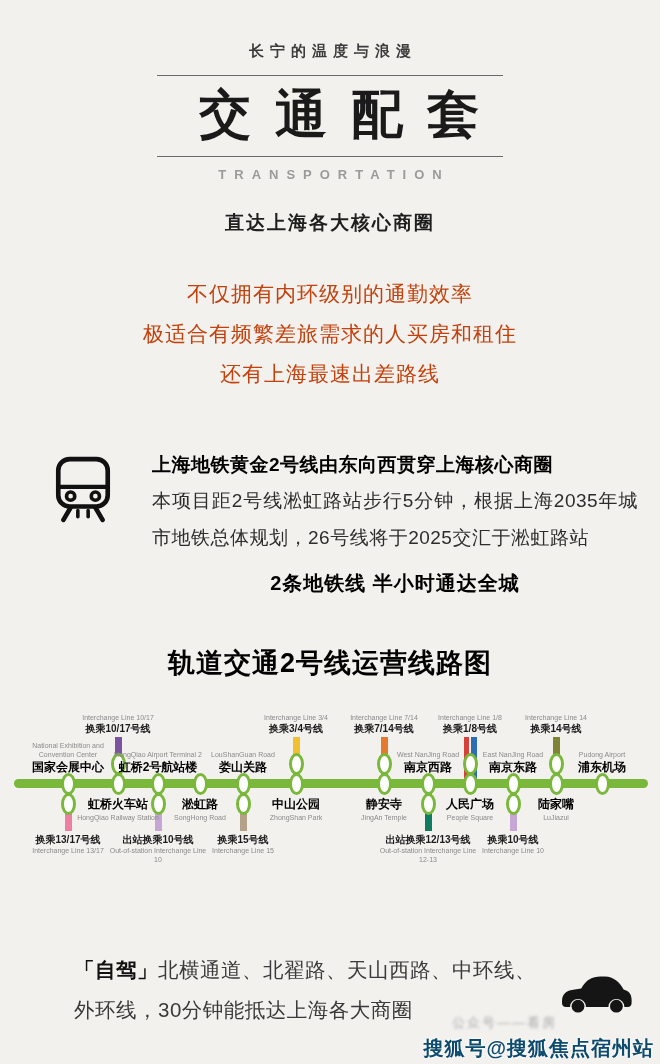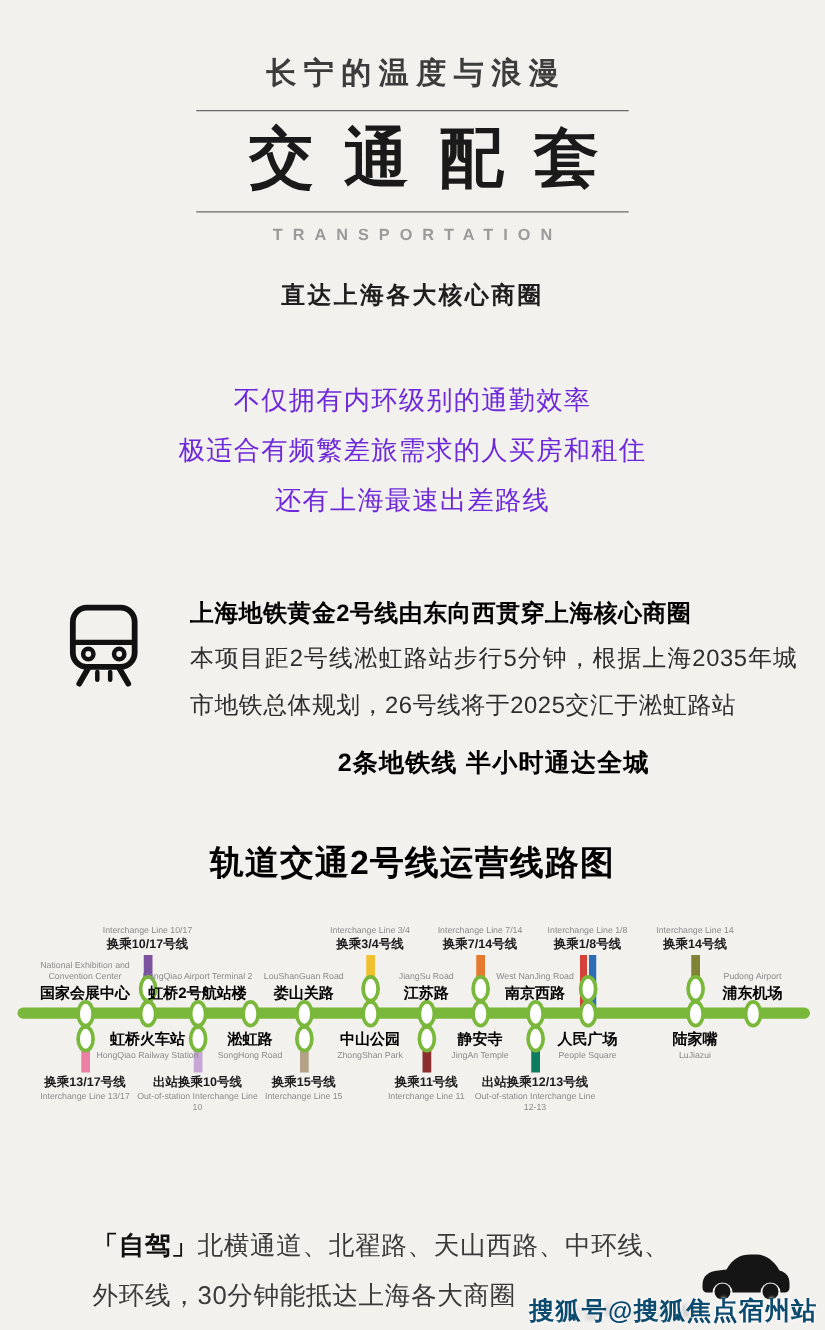--- a/index.html
+++ b/index.html
@@ -8,39 +8,39 @@
     background:#f3f1ee;
     font-family:"Liberation Sans","DejaVu Sans",sans-serif;
     color:#333;
   }
   .page { position:relative; width:660px; height:1064px; overflow:hidden; }
 
   
   .header { text-align:center; padding-top:42px; }
   .subtitle {
     font-family:"Liberation Serif","DejaVu Serif",serif;
-    font-size:24px; letter-spacing:6px; padding-left:6px;
+    font-size:15px; letter-spacing:6px; padding-left:6px;
     color:#3c3c3c; font-weight:600;
   }
   .title-box {
     width:346px; margin:14px auto 0;
     border-top:1px solid #6a6a6a; border-bottom:1px solid #6a6a6a;
     padding:10px 0 12px;
   }
   .title {
     font-family:"Liberation Serif","DejaVu Serif",serif;
     font-size:52px; line-height:58px; font-weight:bold; color:#1a1a1a;
     letter-spacing:24px; padding-left:24px; white-space:nowrap;text-align:right;
   }
   .title-en {
     margin-top:10px; font-size:13px; letter-spacing:8px; padding-left:8px;
     color:#9a9a9a; font-weight:700;
   }
   .tagline { margin-top:28px; font-size:19px; font-weight:bold; letter-spacing:2px; color:#1f1f1f; }
-  .intro { margin-top:52px; font-size:21px; line-height:40px; color:#6d28d9; letter-spacing:1px; }
+  .intro { margin-top:38px; font-size:21px; line-height:40px; color:#c2410c; letter-spacing:1px; }
 
   
   .metro-info { margin-top:54px; display:flex; align-items:flex-start; padding:0 22px 0 50px; }
   .train-icon { flex:none; width:66px; margin-top:8px; }
   .metro-text { flex:1; margin-left:36px; }
   .metro-headline { font-size:19px; font-weight:bold; color:#000; line-height:34px; letter-spacing:0.5px; }
   .metro-body { font-size:19px; color:#2d2d2d; line-height:37px; text-align:justify; letter-spacing:0.5px; }
   .metro-highlight { margin-top:14px; text-align:center; font-size:20px; font-weight:bold; color:#000; letter-spacing:1px; }
 
   
@@ -191,33 +191,20 @@
           <div class="st-en">ZhongShan Park</div>
         </div>
         <div class="oval main" style="border-color: rgb(121, 184, 58);"></div>
         <div class="bar above" style="background: rgb(241, 192, 47);"></div>
         <div class="oval up" style="border-color: rgb(121, 184, 58);"></div>
         <div class="st-transfer blk-above-far">
           <div class="tr-en">Interchange Line 3/4</div>
           <div class="tr-cn">换乘3/4号线</div>
         </div>
       </div>
-      <div class="station" style="left: 299px;">
-        <div class="st-name blk-above-near">
-          <div class="st-en">JiangSu Road</div>
-          <div class="st-cn">江苏路</div>
-        </div>
-        <div class="oval main" style="border-color: rgb(121, 184, 58);"></div>
-        <div class="bar below" style="background: rgb(140, 46, 46);"></div>
-        <div class="oval down" style="border-color: rgb(121, 184, 58);"></div>
-        <div class="st-transfer blk-below-far">
-          <div class="tr-cn">换乘11号线</div>
-          <div class="tr-en">Interchange Line 11</div>
-        </div>
-      </div>
       <div class="station" style="left: 342px;">
         <div class="st-name blk-below-near">
           <div class="st-cn">静安寺</div>
           <div class="st-en">JingAn Temple</div>
         </div>
         <div class="oval main" style="border-color: rgb(121, 184, 58);"></div>
         <div class="bar above" style="background: rgb(229, 121, 46);"></div>
         <div class="oval up" style="border-color: rgb(121, 184, 58);"></div>
         <div class="st-transfer blk-above-far">
           <div class="tr-en">Interchange Line 7/14</div>
@@ -241,20 +228,33 @@
         <div class="st-name blk-below-near">
           <div class="st-cn">人民广场</div>
           <div class="st-en">People Square</div>
         </div>
         <div class="oval main" style="border-color: rgb(121, 184, 58);"></div>
         <div class="bar above" style="width: 13px; margin-left: -6.5px; background: linear-gradient(90deg, rgb(214, 65, 58) 0px, rgb(214, 65, 58) 5.5px, rgba(0, 0, 0, 0) 5.5px, rgba(0, 0, 0, 0) 7.5px, rgb(46, 109, 180) 7.5px, rgb(46, 109, 180) 13px);"></div>
         <div class="oval up" style="border-color: rgb(121, 184, 58);"></div>
         <div class="st-transfer blk-above-far">
           <div class="tr-en">Interchange Line 1/8</div>
           <div class="tr-cn">换乘1/8号线</div>
+        </div>
+      </div>
+      <div class="station" style="left: 471px;">
+        <div class="st-name blk-above-near">
+          <div class="st-en">East NanJing Road</div>
+          <div class="st-cn">南京东路</div>
+        </div>
+        <div class="oval main" style="border-color: rgb(121, 184, 58);"></div>
+        <div class="bar below" style="background: rgb(197, 166, 212);"></div>
+        <div class="oval down" style="border-color: rgb(121, 184, 58);"></div>
+        <div class="st-transfer blk-below-far">
+          <div class="tr-cn">换乘10号线</div>
+          <div class="tr-en">Interchange Line 10</div>
         </div>
       </div>
       <div class="station" style="left: 514px;">
         <div class="st-name blk-below-near">
           <div class="st-cn">陆家嘴</div>
           <div class="st-en">LuJiazui</div>
         </div>
         <div class="oval main" style="border-color: rgb(121, 184, 58);"></div>
         <div class="bar above" style="background: rgb(127, 132, 53);"></div>
         <div class="oval up" style="border-color: rgb(121, 184, 58);"></div>

